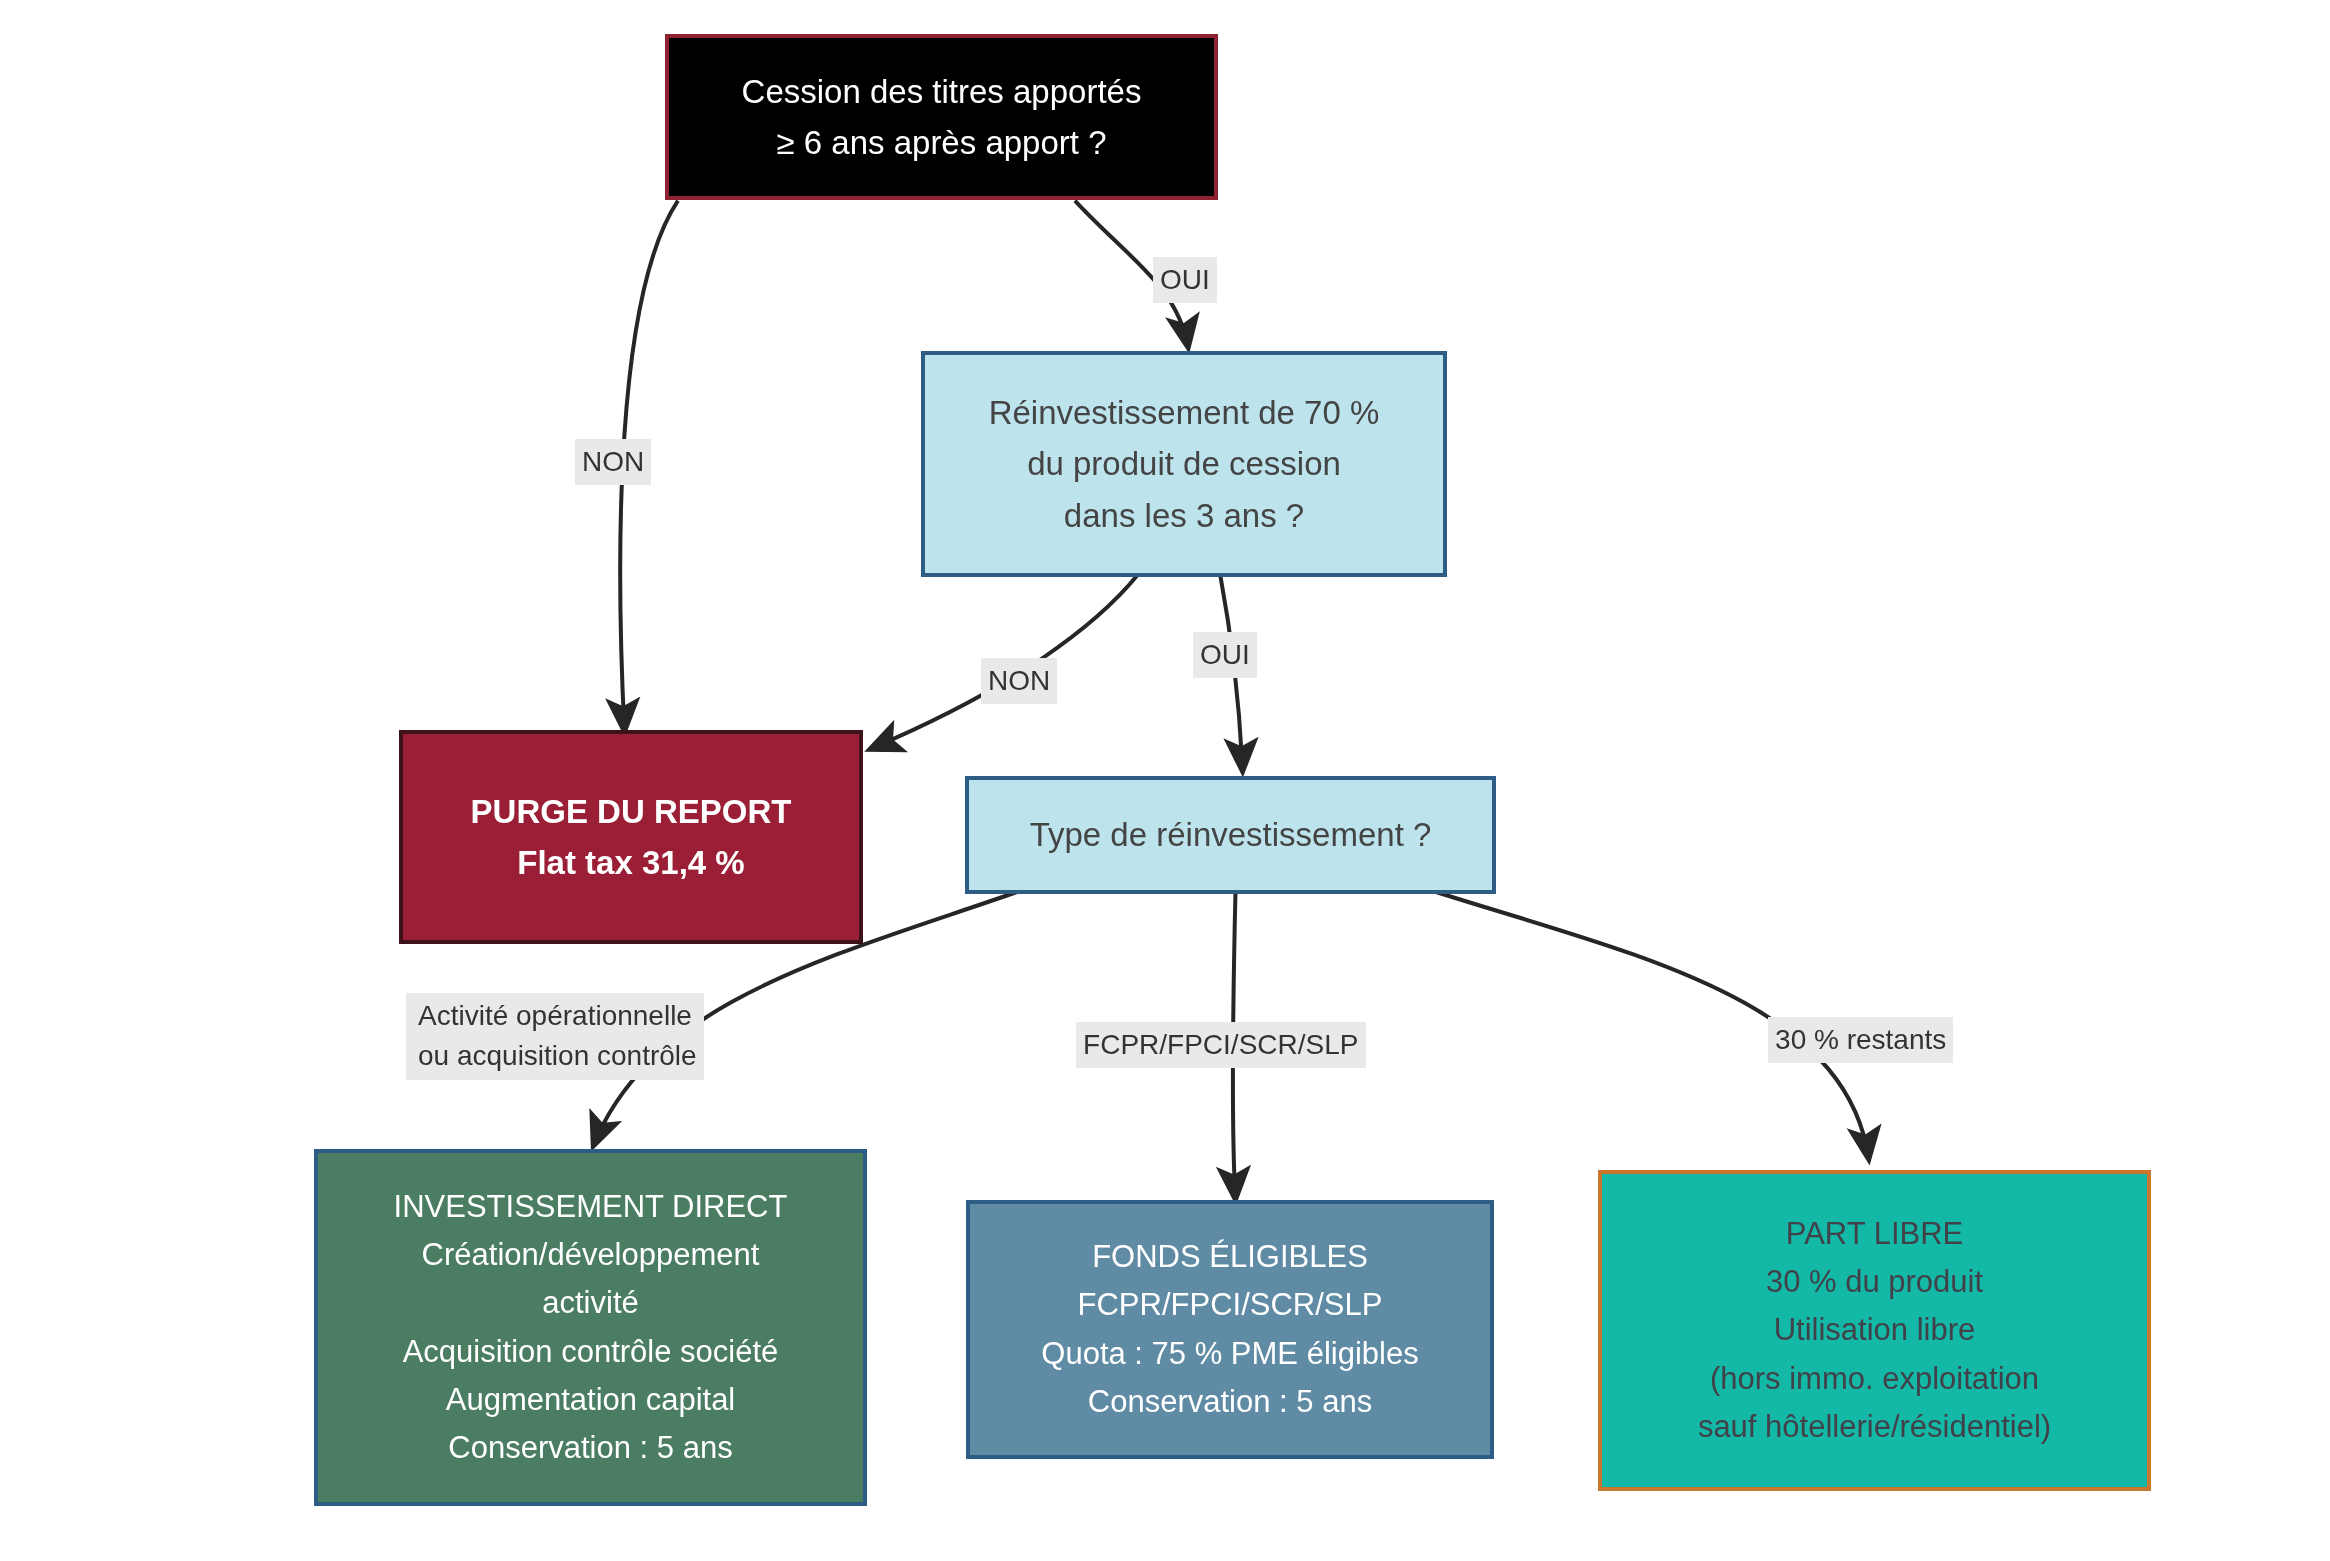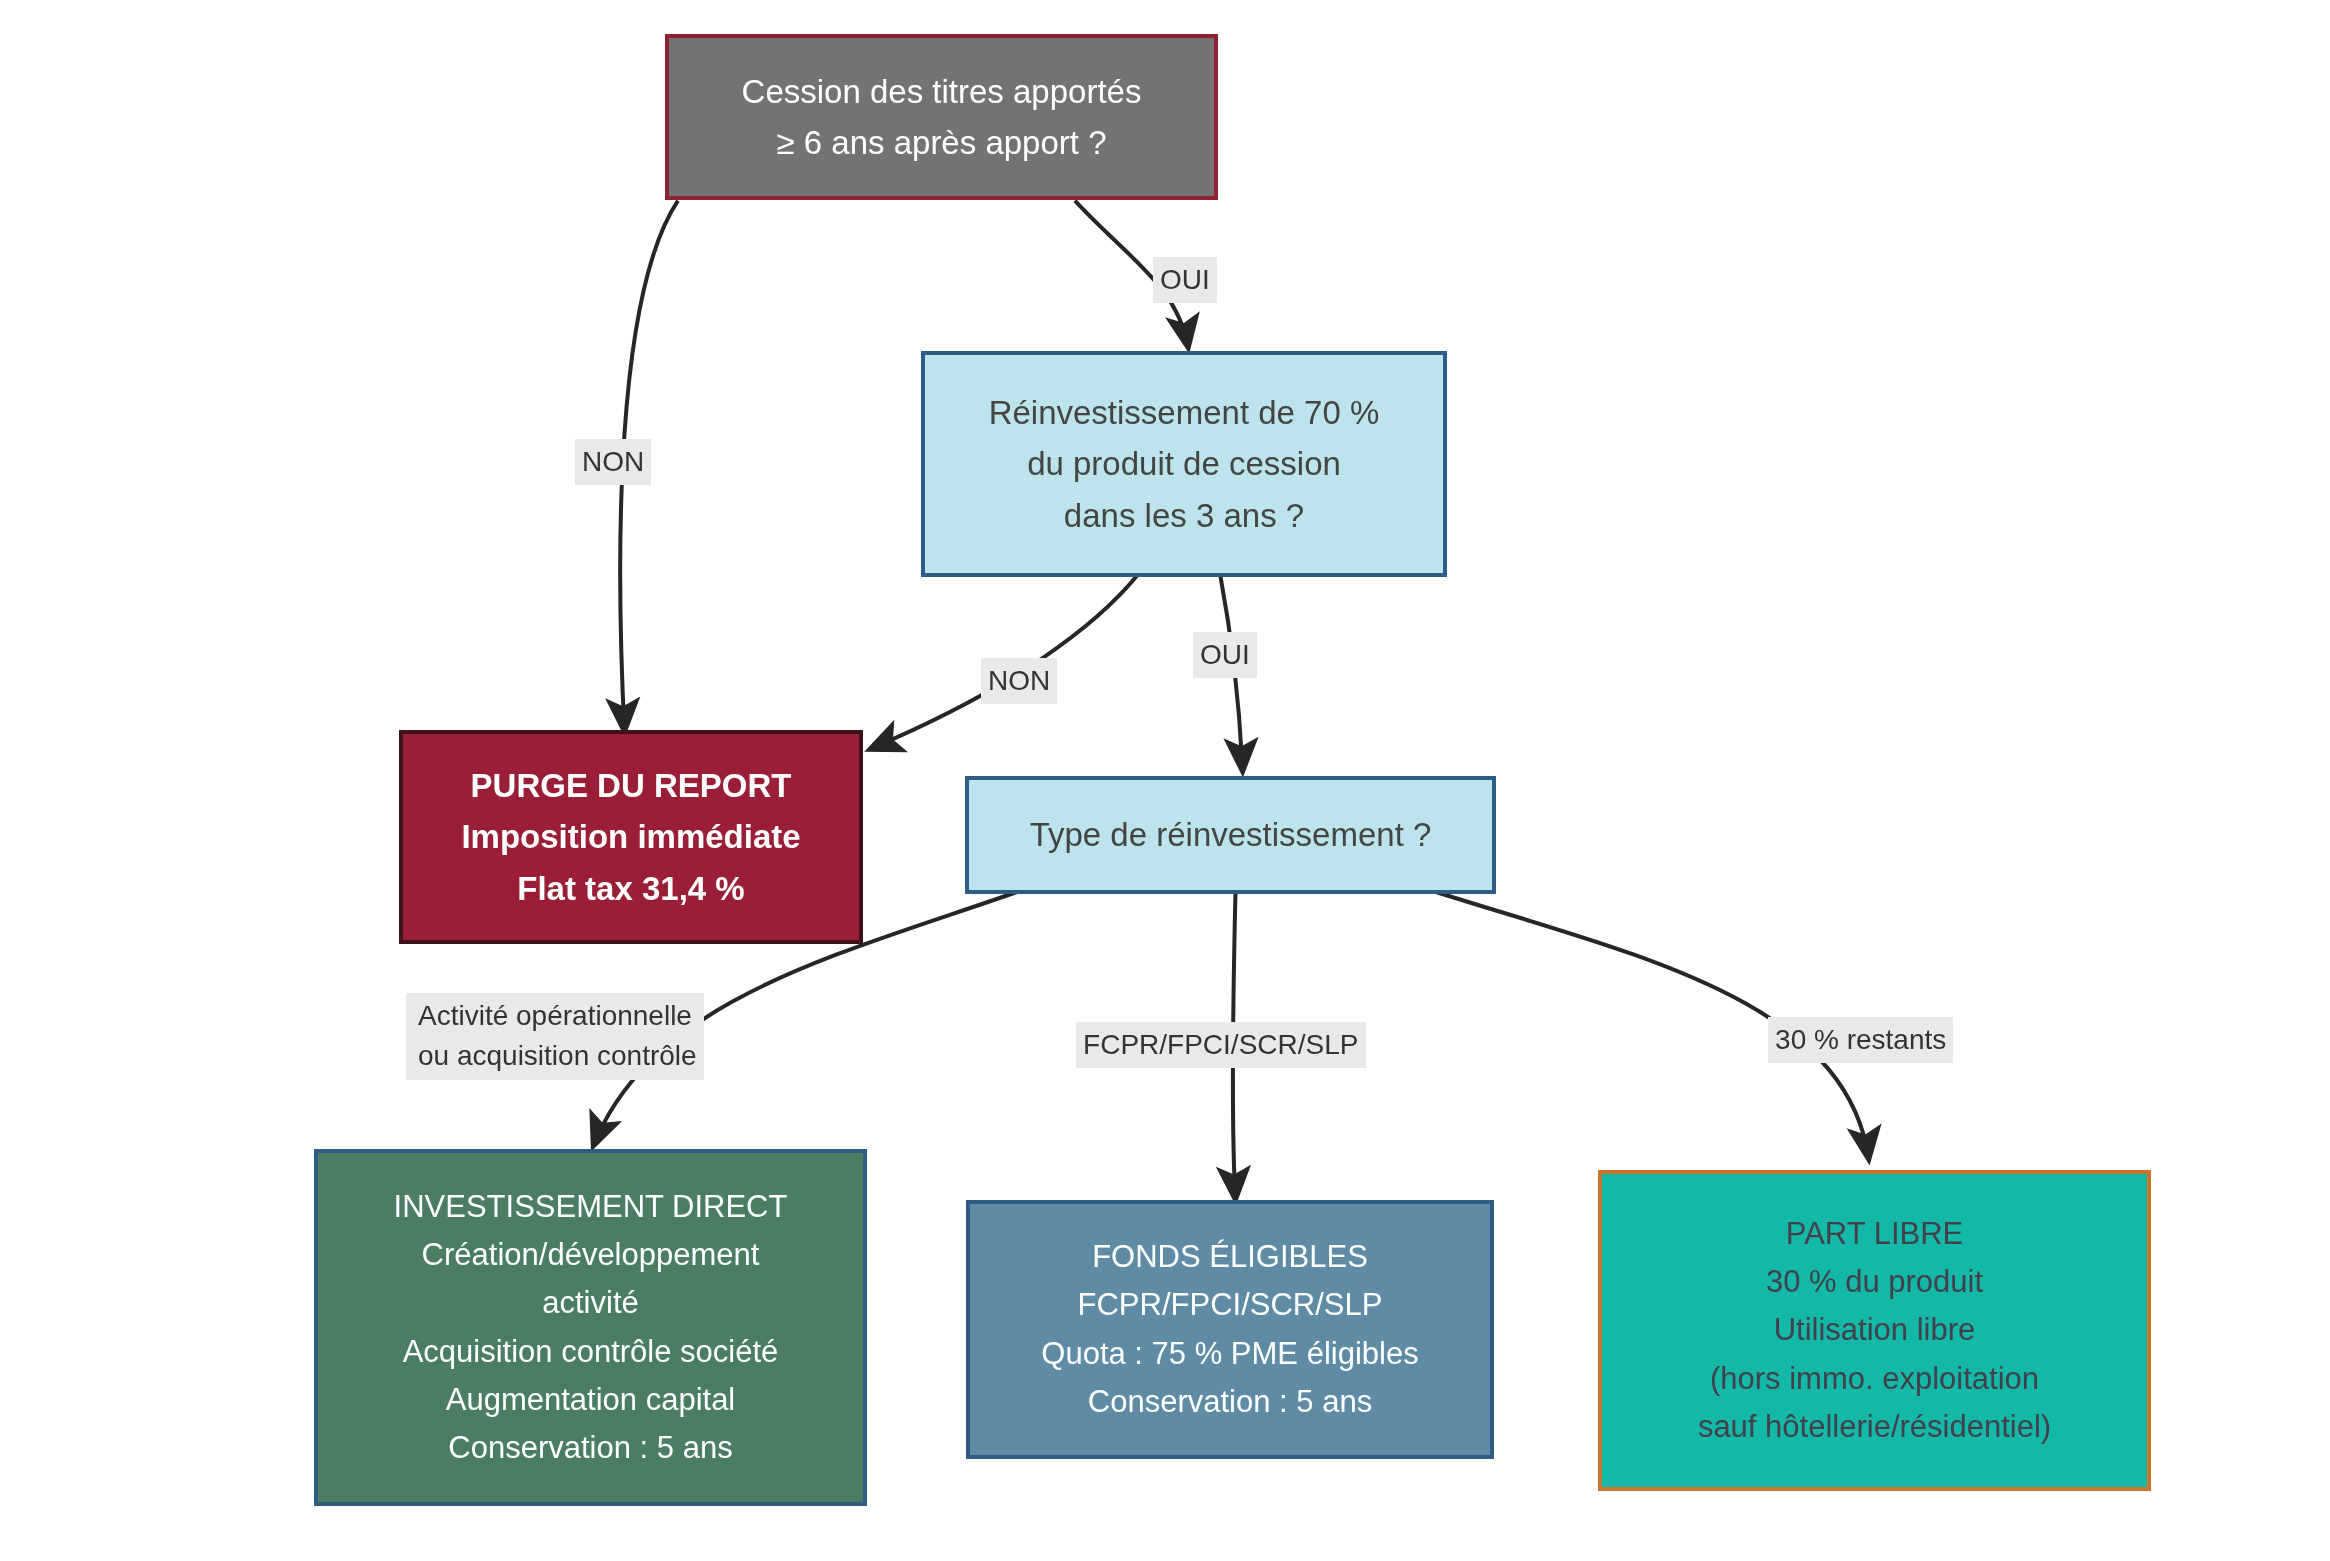--- a/index.html
+++ b/index.html
@@ -6,21 +6,21 @@
   body{width:2330px;height:1561px;position:relative;overflow:hidden;
        font-family:"Liberation Sans","DejaVu Sans",sans-serif;}
   #stage{position:absolute;left:0;top:0;width:2330px;height:1561px;}
   svg.edges{position:absolute;left:0;top:0;width:2330px;height:1561px;pointer-events:none;}
 
   .node{position:absolute;box-sizing:border-box;display:flex;flex-direction:column;
         align-items:center;justify-content:center;text-align:center;}
   .node .line{display:block;width:100%;line-height:1.55;}
 
   
-  .n-q-orange{background:#737373;border:4.5px solid #8f2231;color:#ffffff;}
+  .n-q-orange{background:#000000;border:4.5px solid #8f2231;color:#ffffff;}
   .n-q-lightblue{background:#bde3ec;border:4.5px solid #2d5c84;color:#444444;}
   .n-purge{background:#9a1f36;border:4.5px solid #3d1218;color:#ffffff;}
   .n-direct{background:#4a7d62;border:4.5px solid #2d5c84;color:#ffffff;}
   .n-fonds{background:#5f8ba4;border:4.5px solid #2d5c84;color:#ffffff;}
   .n-libre{background:#14b8a6;border:4.5px solid #cb762f;color:#41414a;}
 
   
   .edge-label{position:absolute;background:#e9e9e9;color:#333333;
               padding:2.7px 7.1px;box-sizing:border-box;line-height:1.45;
               font-size:28px;white-space:pre-line;text-align:left;}
@@ -62,21 +62,20 @@
   </div>
 
   <div class="node n-q-lightblue" style="left:921px;top:351px;width:526px;height:226px;font-size:33px;">
     <span class="line">Réinvestissement de 70 %</span>
     <span class="line">du produit de cession</span>
     <span class="line">dans les 3 ans ?</span>
   </div>
 
   <div class="node n-purge" style="left:399px;top:730px;width:464px;height:214px;font-size:33px;font-weight:bold;">
     <span class="line">PURGE DU REPORT</span>
-    <span class="line">Imposition immédiate</span>
     <span class="line">Flat tax 31,4 %</span>
   </div>
 
   <div class="node n-q-lightblue" style="left:965px;top:776px;width:531px;height:118px;font-size:33px;">
     <span class="line">Type de réinvestissement ?</span>
   </div>
 
   <div class="node n-direct" style="left:314px;top:1149px;width:553px;height:357px;font-size:31px;">
     <span class="line">INVESTISSEMENT DIRECT</span>
     <span class="line">Création/développement</span>

